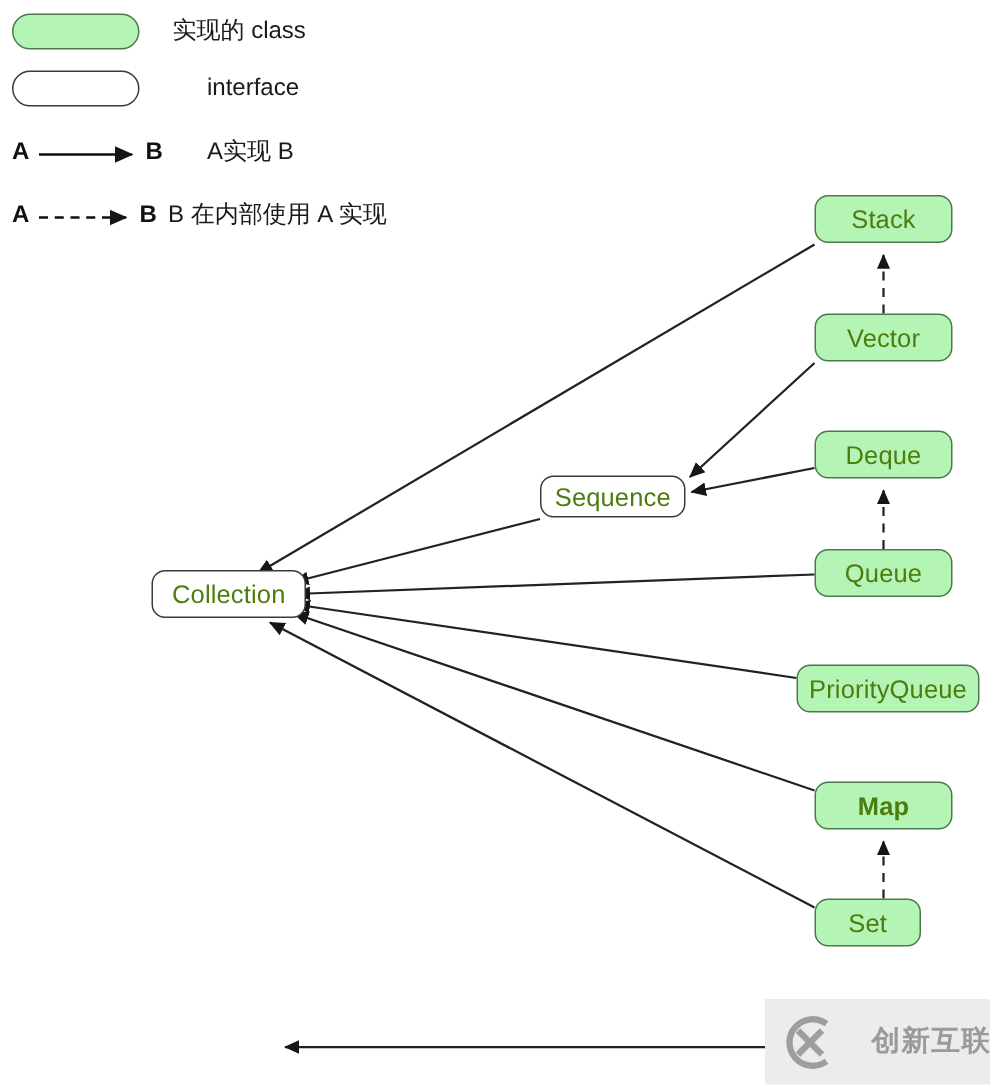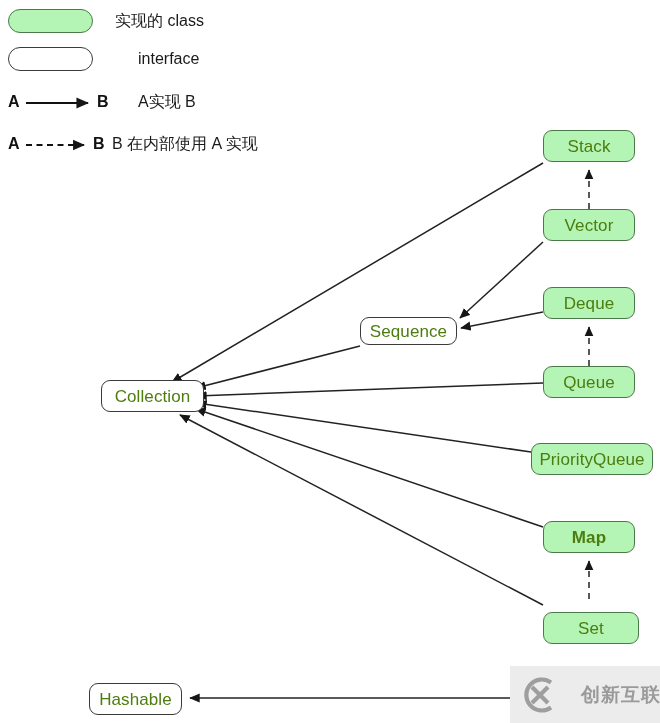--- a/index.html
+++ b/index.html
@@ -237,35 +237,32 @@
   </div>
 
   <div class="node is-class" style="left:531px;top:443px;width:122px;height:32px;">
     <span>PriorityQueue</span>
   </div>
 
   <div class="node is-class" style="left:543px;top:521px;width:92px;height:32px;font-weight:bold;">
     <span>Map</span>
   </div>
 
-  <div class="node is-class" style="left:543px;top:612px;width:96px;height:32px;">
+  <div class="node is-class" style="left:543px;top:599px;width:71px;height:32px;">
     <span>Set</span>
   </div>
 
   <div class="node is-interface" style="left:360px;top:317px;width:97px;height:28px;">
     <span>Sequence</span>
   </div>
 
   <div class="node is-interface" style="left:89px;top:380px;width:103px;height:32px;margin-left:12px;">
     <span>Collection</span>
   </div>
 
-  <div class="node is-interface" style="left:89px;top:683px;width:93px;height:32px;">
-    <span>Hashable</span>
-  </div>
 
   <div id="watermark">
     <svg class="wm-mark" width="42" height="42" viewBox="0 0 42 42" xmlns="http://www.w3.org/2000/svg">
       <path d="M 33 8.5 A 15.5 15.5 0 1 0 33 33.5" stroke="#9e9e9e" stroke-width="4.2" fill="none" stroke-linecap="butt"></path>
       <path d="M 14 13 L 30 29 M 30 13 L 14 29" stroke="#9e9e9e" stroke-width="4.2" fill="none" stroke-linecap="butt"></path>
     </svg>
     <div class="wm-text">
       <div class="wm-cn">创新互联</div>
       <div class="wm-en">CHUANG XIN HU LIAN</div>
     </div>

